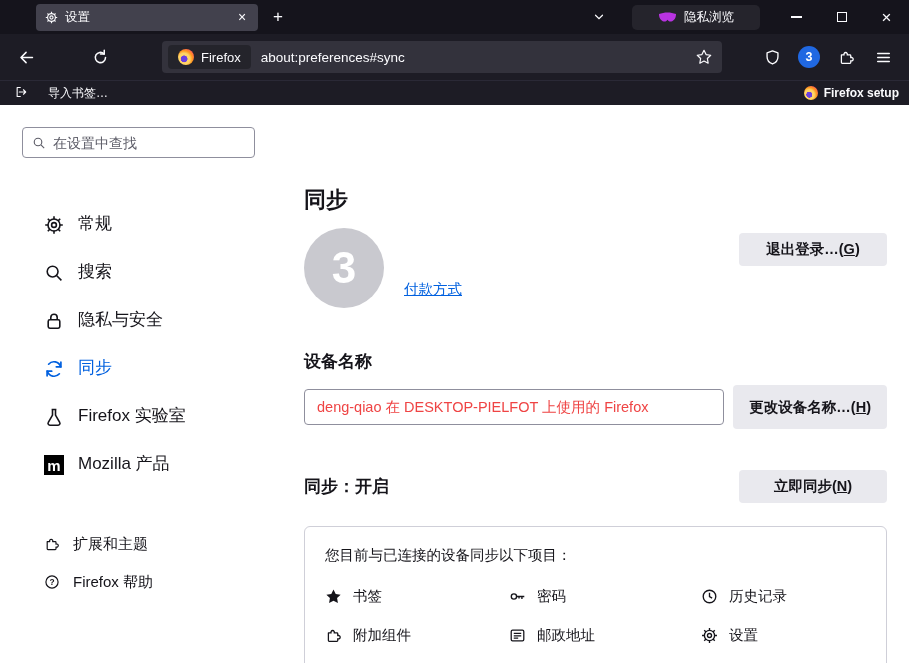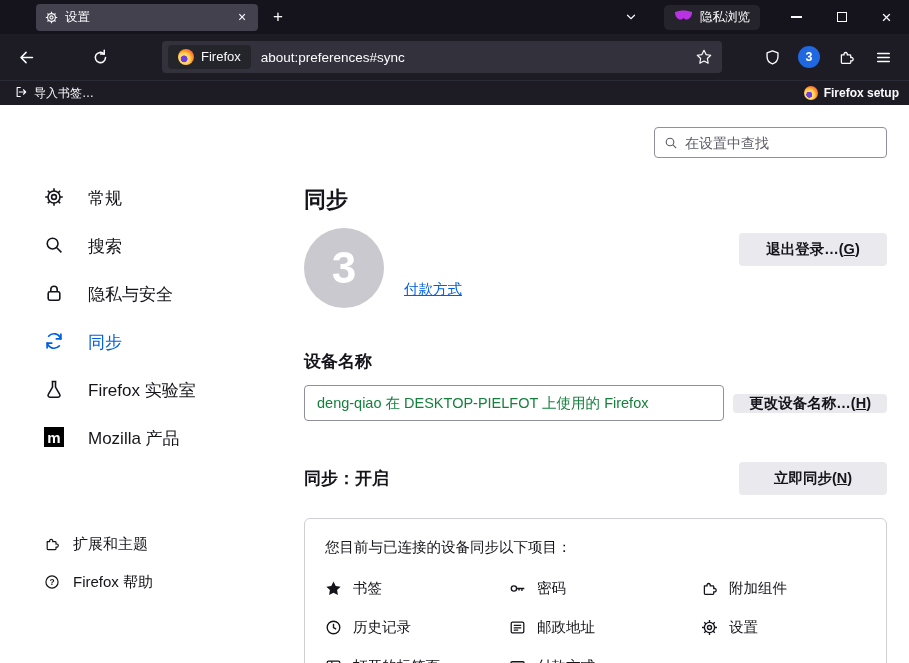--- a/index.html
+++ b/index.html
@@ -13,76 +13,76 @@
 
 .titlebar{height:34px;background:#15141c;display:flex;align-items:center;color:#fbfbfe;flex:0 0 auto}
 .tab{margin-left:36px;width:222px;height:27px;background:#42414d;border-radius:4px;display:flex;align-items:center;padding:0 6px 0 9px;gap:7px;font-size:12.5px;cursor:default}
 .tab-icon svg{width:13px;height:13px}
 .tab-label{flex:1;white-space:nowrap;overflow:hidden}
 .tab-close{width:20px;height:20px;border-radius:3px;display:flex;align-items:center;justify-content:center;font-size:14px}
 .newtab{width:28px;height:27px;margin-left:6px;display:flex;align-items:center;justify-content:center;font-size:17px}
 .titlebar-spacer{flex:1}
 .alltabs-btn{width:30px;height:27px;display:flex;align-items:center;justify-content:center}
 .alltabs-btn svg{width:14px;height:14px}
-.private-badge{display:flex;gap:7px;font-size:12.5px;padding:4px 10px;border-radius:5px;background:rgba(255,255,255,.07);margin:0 14px 0 18px;white-space:nowrap}
+.private-badge{display:flex;align-items:center;gap:7px;font-size:12.5px;padding:4px 26px;border-radius:5px;background:rgba(255,255,255,.07);margin:0 14px 0 18px;white-space:nowrap}
 .private-badge svg{width:19px;height:13px}
 .winbtn{width:45px;height:34px;display:flex;align-items:center;justify-content:center}
 .min-glyph{width:11px;height:2px;background:#fbfbfe}
 .max-glyph{width:10px;height:10px;border:1.4px solid #fbfbfe}
 .close-glyph{font-size:17px;line-height:1}
 
 
 .navbar{height:46px;background:#1d1c25;display:flex;align-items:center;padding:0 10px;gap:4px;color:#fbfbfe;flex:0 0 auto}
 .nav-btn{width:32px;height:32px;border-radius:4px;display:flex;align-items:center;justify-content:center;flex:0 0 auto}
 .nav-btn svg{width:17px;height:17px}
 .fwd-spacer{width:34px;flex:0 0 auto}
 .urlbar{width:560px;margin-left:42px;height:32px;background:#33323c;border-radius:4px;display:flex;align-items:center;padding:0 10px 0 6px;gap:10px;flex:0 0 auto}
-.identity-pill{display:flex;align-items:flex-start;gap:7px;background:rgba(0,0,0,.28);border-radius:4px;padding:4px 10px;font-size:13px;white-space:nowrap}
+.identity-pill{display:flex;align-items:center;gap:7px;background:rgba(0,0,0,.28);border-radius:4px;padding:4px 10px;font-size:13px;white-space:nowrap}
 .flame{width:16px;height:16px;border-radius:50%;background:radial-gradient(circle at 38% 62%,#6a3fe0 0 23%,#ffd567 26% 40%,#ff9a1f 58%,#ff3b6b 88%);flex:0 0 auto}
 .url-text{font-size:13.5px;flex:1;white-space:nowrap;overflow:hidden}
 .star-btn svg{width:16px;height:16px}
 .nav-right{margin-left:auto;display:flex;align-items:center;gap:5px}
 .account-badge{width:22px;height:22px;border-radius:50%;background:#2068e2;color:#fff;font-size:12.5px;font-weight:bold;display:flex;align-items:center;justify-content:center;margin:0 5px}
 
 
 .bookmarksbar{height:25px;background:#1d1c25;border-top:1px solid #2a2936;display:flex;align-items:center;padding:0 10px;color:#fbfbfe;font-size:12px;flex:0 0 auto}
-.bm-item{display:flex;gap:6px;padding:18px 4px;border-radius:3px;white-space:nowrap}
+.bm-item{display:flex;gap:20px;padding:18px 4px;border-radius:3px;white-space:nowrap}
 .bm-item svg{width:14px;height:14px}
 .bm-right{margin-left:auto;display:flex;align-items:center;gap:6px;font-weight:600;white-space:nowrap}
 .bm-right .flame{width:14px;height:14px}
 
 
 .content{flex:1;background:#fff;color:#15141a;display:flex;flex-direction:column;overflow:hidden}
-.search-row{display:flex;justify-content:flex-end;padding:22px 22px 0;flex:0 0 auto}
+.search-row{display:flex;justify-content:flex-start;padding:22px 22px 0;flex:0 0 auto}
 .search-box{width:233px;height:31px;border:1px solid #8f8f9d;border-radius:4px;display:flex;align-items:center;padding:0 9px;gap:7px;color:#5b5b66;background:#fff}
 .search-box svg{width:14px;height:14px;flex:0 0 auto}
 .search-box input{border:0;outline:0;flex:1;min-width:0;font-size:14px;color:#15141a;background:transparent;font-family:inherit}
 .search-box input::placeholder{color:#5b5b66;opacity:1}
 .columns{flex:1;display:flex;margin-top:29px;overflow:hidden;align-items:flex-start}
 .sidebar{width:304px;padding-left:44px;flex:0 0 auto}
-.side-item{height:48px;display:flex;align-items:flex-start;gap:24px;font-size:17px;cursor:pointer}
+.side-item{height:48px;display:flex;align-items:flex-end;gap:14px;font-size:17px;cursor:pointer}
 .side-item svg,.side-item .moz-logo{width:20px;height:20px;flex:0 0 auto}
 .side-item.selected{color:#0060df}
 .side-footer{margin-top:50px}
 .side-foot-item{height:38px;display:flex;align-items:center;gap:13px;font-size:15px;cursor:pointer}
 .side-foot-item svg{width:16px;height:16px;flex:0 0 auto}
 .moz-logo{background:#000;color:#fff;font-weight:bold;display:flex;align-items:center;justify-content:center;font-size:15px;line-height:1}
 .main{flex:1;margin-right:22px;min-width:0}
 .page-title{font-size:22px;font-weight:bold;line-height:1.2}
 .account-row{display:flex;margin-top:15px}
 .avatar{width:80px;height:80px;border-radius:50%;background:#c9c9cf;color:#fff;font-size:44px;font-weight:bold;display:flex;align-items:center;justify-content:center;flex:0 0 auto}
 .manage-link{color:#0060df;text-decoration:underline;font-size:14.5px;margin-left:20px;align-self:flex-end;margin-bottom:9px}
 .btn{background:#e9e9ee;border:none;border-radius:4px;height:33px;padding:0 16px;font-size:14.5px;font-weight:600;color:#15141a;white-space:nowrap}
 .btn .key{text-decoration:underline}
 .signout-btn{margin-left:auto;align-self:flex-start;margin-top:5px;min-width:148px}
 .section-h{font-size:17px;font-weight:bold}
 .device-h{margin-top:42px}
 .device-row{display:flex;gap:9px;margin-top:12px;align-items:center}
-.device-input{flex:1;height:36px;border:1px solid #8f8f9d;border-radius:4px;padding:16px 12px;font-size:14.5px;color:#15803d;font-family:inherit;background:#fff;min-width:0}
-.device-row .btn{height:19px}
+.device-input{flex:1;height:36px;border:1px solid #8f8f9d;border-radius:4px;padding:16px 12px;font-size:14.5px;color:#ef4444;font-family:inherit;background:#fff;min-width:0}
+.device-row .btn{height:44px}
 .syncstat-row{display:flex;align-items:center;margin-top:41px}
 .syncnow-btn{margin-left:auto;min-width:148px}
 .sync-box{margin-top:23px;border:1px solid #cfcfd8;border-radius:6px;padding:19px 20px;height:340px}
 .sync-intro{font-size:14.5px}
 .sync-grid{display:grid;grid-template-columns:184px 192px 1fr;row-gap:15px;margin-top:19px}
 .sync-item{display:flex;align-items:center;gap:11px;font-size:14.5px;height:24px}
 .sync-item svg{width:17px;height:17px;flex:0 0 auto}
 </style>
 </head>
 <body>
@@ -327,34 +327,34 @@
               <span>
                   <svg viewBox="0 0 20 20" fill="none" stroke="currentColor" stroke-width="1.6">
                     <circle cx="5.8" cy="10" r="3.1"></circle>
                     <path d="M8.9 10H18M15.2 10v3M11.8 10v2.3"></path>
                   </svg>
                 </span>
               <span>密码</span>
             </div>
             <div class="sync-item">
               <span>
-                  <svg viewBox="0 0 20 20" fill="none" stroke="currentColor" stroke-width="1.5" stroke-linejoin="round">
-                    <path d="M4 7h3.2a2 2 0 1 1 3.6 0H14a1 1 0 0 1 1 1v2.2a2 2 0 1 1 0 3.6V16a1 1 0 0 1-1 1H5a1 1 0 0 1-1-1z"></path>
-                  </svg>
-                </span>
-              <span>附加组件</span>
-            </div>
-            <div class="sync-item">
-              <span>
                   <svg viewBox="0 0 20 20" fill="none" stroke="currentColor" stroke-width="1.6">
                     <circle cx="10" cy="10" r="7.4"></circle>
                     <path d="M10 5.6V10l3.1 1.9"></path>
                   </svg>
                 </span>
               <span>历史记录</span>
+            </div>
+            <div class="sync-item">
+              <span>
+                  <svg viewBox="0 0 20 20" fill="none" stroke="currentColor" stroke-width="1.5" stroke-linejoin="round">
+                    <path d="M4 7h3.2a2 2 0 1 1 3.6 0H14a1 1 0 0 1 1 1v2.2a2 2 0 1 1 0 3.6V16a1 1 0 0 1-1 1H5a1 1 0 0 1-1-1z"></path>
+                  </svg>
+                </span>
+              <span>附加组件</span>
             </div>
             <div class="sync-item">
               <span>
                   <svg viewBox="0 0 20 20" fill="none" stroke="currentColor" stroke-width="1.5">
                     <rect x="2.6" y="3.6" width="14.8" height="12.8" rx="1.6"></rect>
                     <path d="M5.6 7.4h8.8M5.6 10.4h8.8M5.6 13.2h5.2"></path>
                   </svg>
                 </span>
               <span>邮政地址</span>
             </div>

